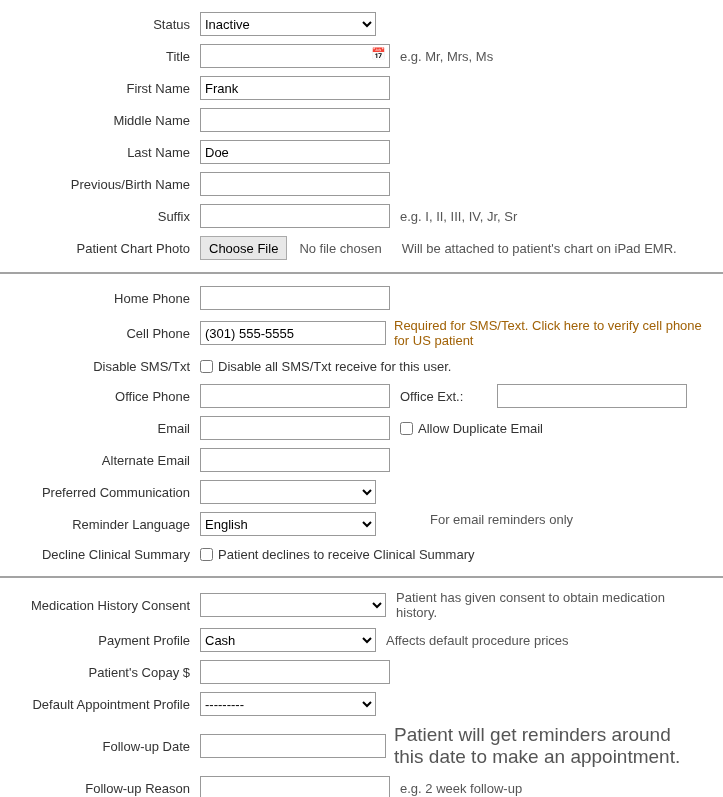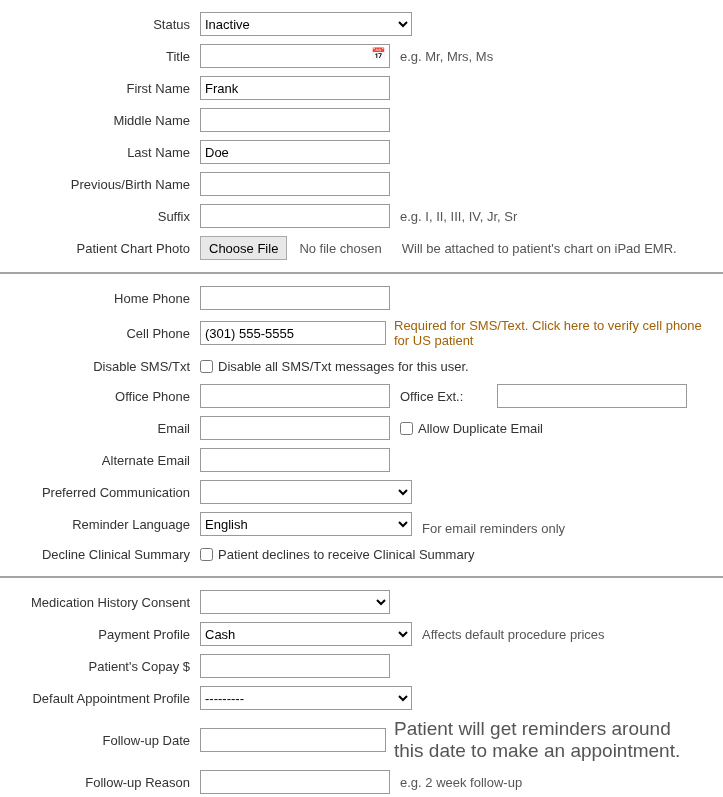--- a/index.html
+++ b/index.html
@@ -32,21 +32,21 @@
       width: 190px;
     }
     input[type="text"], input[type="email"], input[type="date"] {
       width: 190px;
       height: 24px;
       border: 1px solid #999;
       padding: 2px 4px;
       font-size: 13px;
     }
     select {
-      width: 212px;
+      width: 176px;
       height: 24px;
       border: 1px solid #999;
       font-size: 13px;
       background: #fff;
     }
     .hint-text {
       color: #555;
       font-size: 13px;
       margin-left: 10px;
     }
@@ -128,21 +128,22 @@
       padding: 2px 4px;
       font-size: 13px;
     }
     .followup-hint {
       color: #555;
       font-size: 19px;
       margin-left: 8px;
     }
     .reminder-row {
       display: flex;
-      align-items: flex-end;
+      align-items: flex-start;
+      gap: 44px;
     }
     .reminder-hint {
       margin-left: 10px;
       color: #555;
       font-size: 13px;
     }
     .medication-hint {
       margin-left: 10px;
       color: #555;
       font-size: 13px;
@@ -222,21 +223,21 @@
   <div class="form-row">
     <div class="form-label">Cell Phone</div>
     <input type="text" value="(301) 555-5555" style="">
     <span class="link-text">Required for SMS/Text. Click here to verify cell phone for US patient</span>
   </div>
 
   <div class="form-row">
     <div class="form-label">Disable SMS/Txt</div>
     <div class="checkbox-row">
       <input type="checkbox" style="">
-      <span>Disable all SMS/Txt messages for this user.</span>
+      <span>Disable all SMS/Txt receive for this user.</span>
     </div>
   </div>
 
   <div class="form-row">
     <div class="form-label">Office Phone</div>
     <input type="text" value="" style="">
     <div class="office-ext-group">
       <span class="office-ext-label">Office Ext.:</span>
       <input type="text" class="office-ext-input" value="" style="">
     </div>
@@ -287,20 +288,21 @@
 </div>
 
 <div class="form-section">
   <div class="form-row">
     <div class="form-label">Medication History Consent</div>
     <select style="width:190px;">
       <option value=""></option>
       <option>Yes</option>
       <option>No</option>
     </select>
+    <span class="medication-hint">Patient has given consent to obtain medication history.</span>
   </div>
 
   <div class="form-row">
     <div class="form-label">Payment Profile</div>
     <select>
       <option>Cash</option>
       <option>Insurance</option>
     </select>
     <span class="payment-hint">Affects default procedure prices</span>
   </div>

